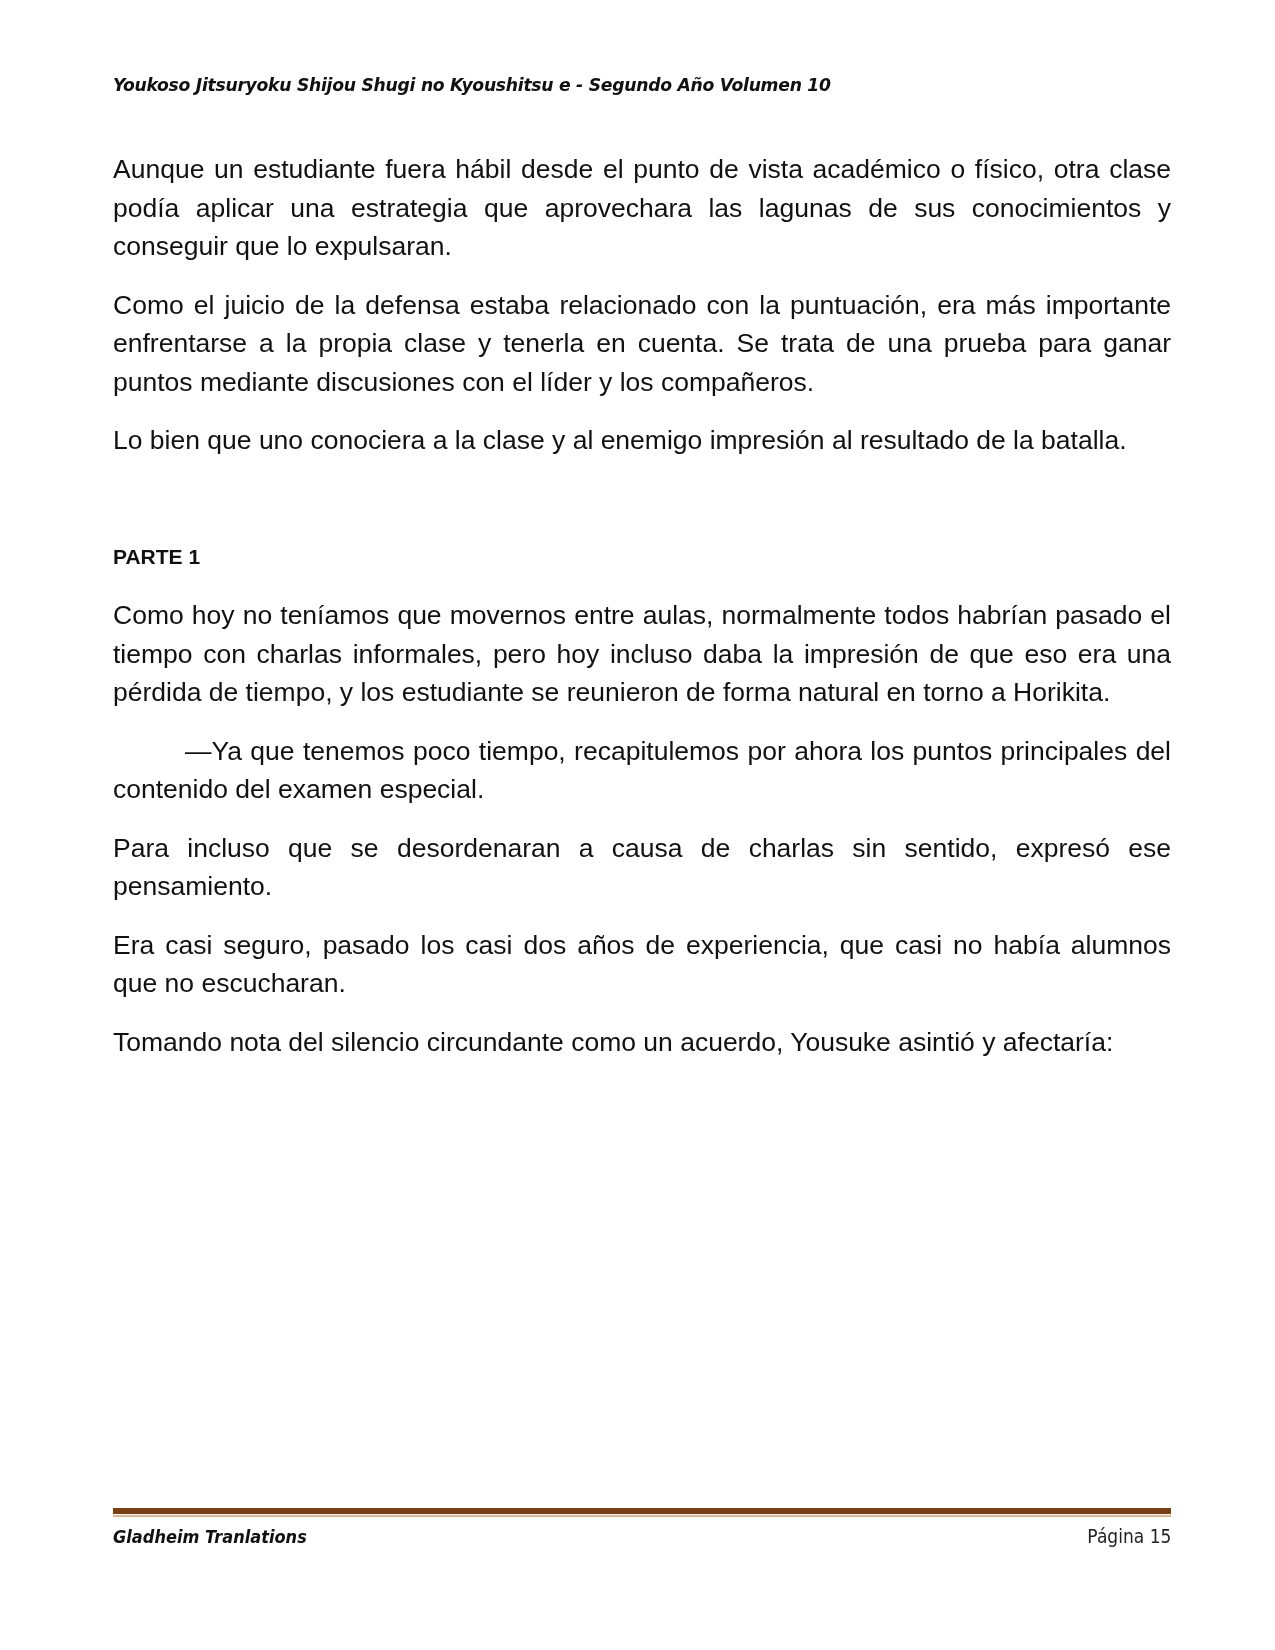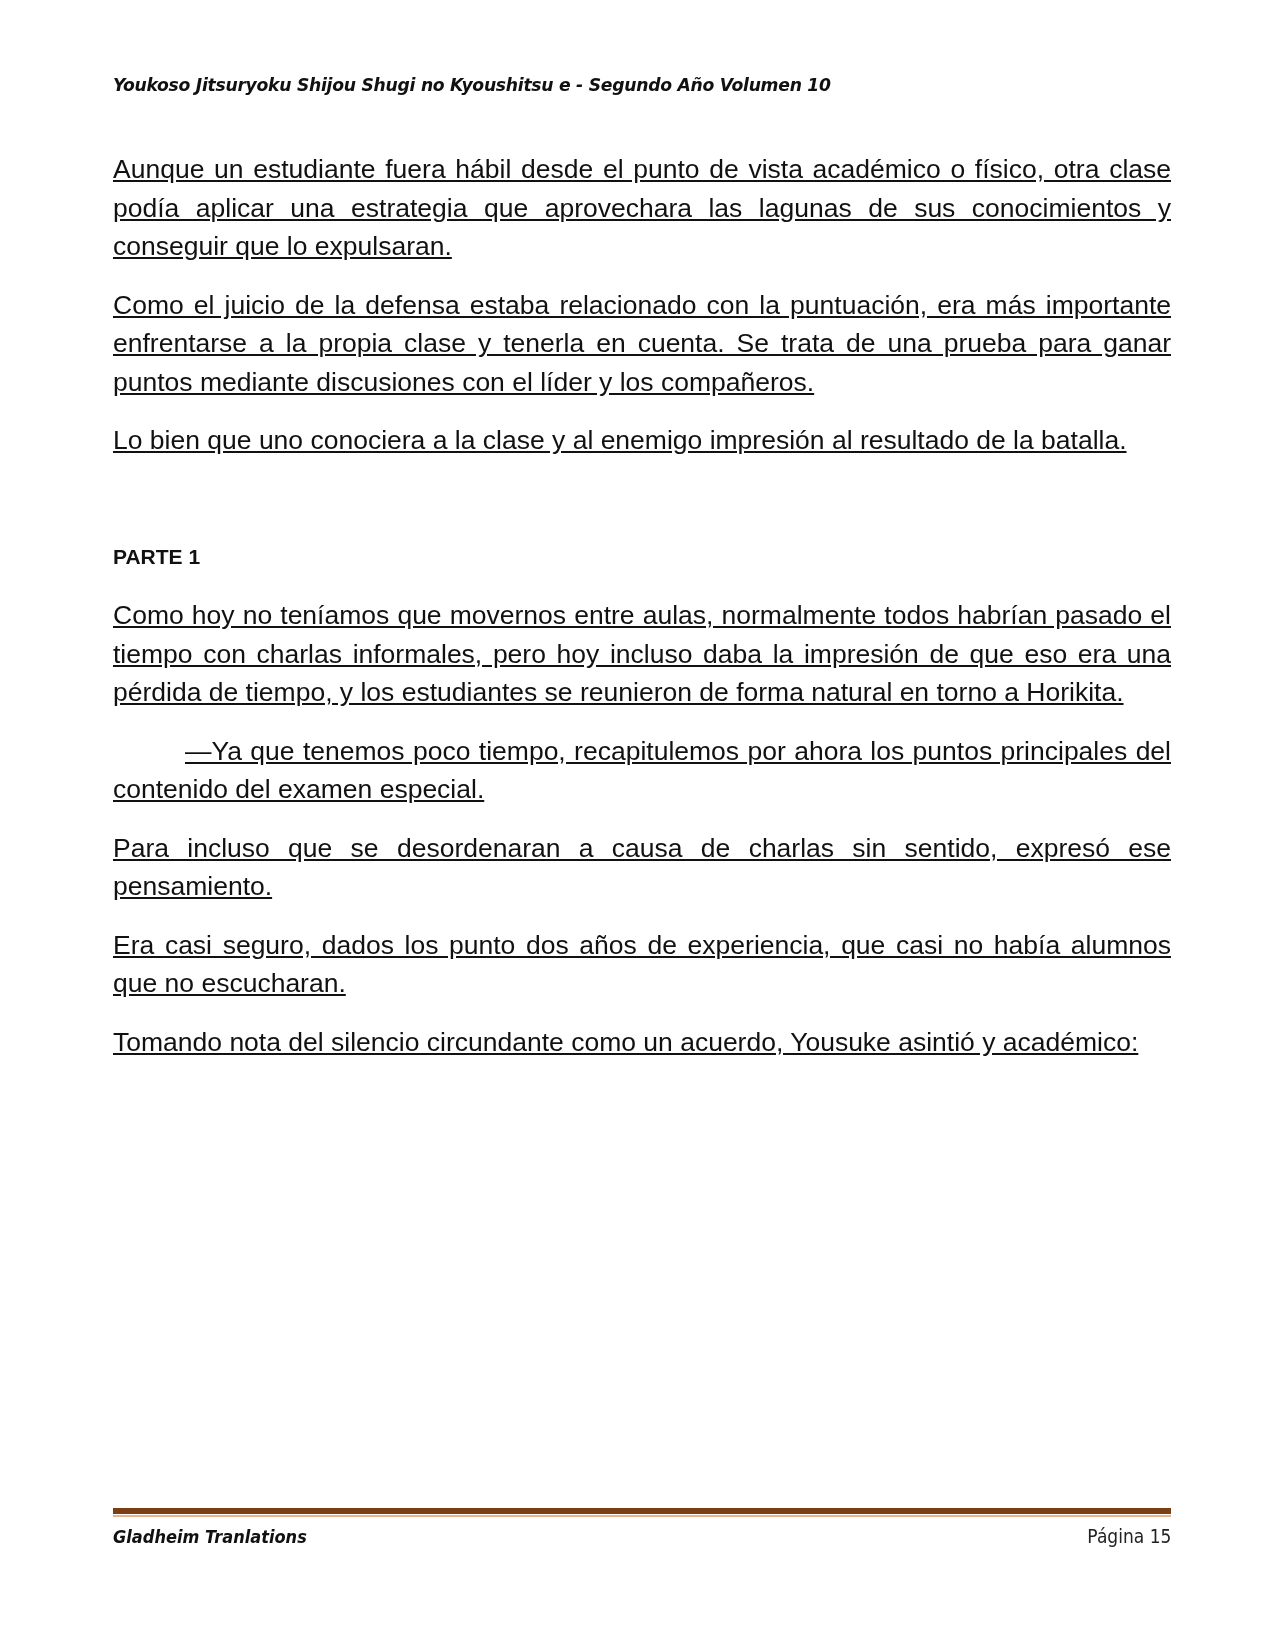--- a/index.html
+++ b/index.html
@@ -9,21 +9,21 @@
     position: absolute; left: 113px; top: 74px; width: 1060px;
     font-family: "DejaVu Sans", sans-serif; font-style: italic; font-weight: bold;
     font-size: 18.5px; color: #111; letter-spacing: -0.3px;
     transform: scaleX(0.93); transform-origin: left center;
   }
   .body-text {
     position: absolute; left: 113px; top: 150px; width: 1058px;
     font-family: "Liberation Sans", sans-serif; font-size: 26.5px; line-height: 38.5px;
     color: #111;
   }
-  .body-text p { margin: 0 0 20px 0; text-align: justify; text-decoration: underline; }
+  .body-text p { margin: 0 0 20px 0; text-align: justify; }
   .body-text p.indent { text-indent: 72px; }
   .section-heading {
     font-family: "Liberation Sans", sans-serif; font-weight: bold; font-size: 21px;
     line-height: 38.5px; margin: 78px 0 20px 0; color: #111;
   }
   .footer-rule { position: absolute; left: 113px; top: 1508px; width: 1058px; height: 9px; }
   .footer-rule .thick { height: 6px; background: #7a3f12; }
   .footer-rule .gap { height: 1px; background: #fff; }
   .footer-rule .thin { height: 2px; background: #e8b48a; }
   .footer-left {
@@ -44,25 +44,25 @@
 
   <div class="running-header">Youkoso Jitsuryoku Shijou Shugi no Kyoushitsu e - Segundo Año Volumen 10</div>
 
   <div class="body-text">
     <p>Aunque un estudiante fuera hábil desde el punto de vista académico o físico, otra clase podía aplicar una estrategia que aprovechara las lagunas de sus conocimientos y conseguir que lo expulsaran.</p>
     <p>Como el juicio de la defensa estaba relacionado con la puntuación, era más importante enfrentarse a la propia clase y tenerla en cuenta. Se trata de una prueba para ganar puntos mediante discusiones con el líder y los compañeros.</p>
     <p>Lo bien que uno conociera a la clase y al enemigo impresión al resultado de la batalla.</p>
 
     <div class="section-heading">PARTE 1</div>
 
-    <p>Como hoy no teníamos que movernos entre aulas, normalmente todos habrían pasado el tiempo con charlas informales, pero hoy incluso daba la impresión de que eso era una pérdida de tiempo, y los estudiantes se reunieron de forma natural en torno a Horikita.</p>
+    <p>Como hoy no teníamos que movernos entre aulas, normalmente todos habrían pasado el tiempo con charlas informales, pero hoy incluso daba la impresión de que eso era una pérdida de tiempo, y los estudiante se reunieron de forma natural en torno a Horikita.</p>
     <p class="indent">—Ya que tenemos poco tiempo, recapitulemos por ahora los puntos principales del contenido del examen especial.</p>
     <p>Para incluso que se desordenaran a causa de charlas sin sentido, expresó ese pensamiento.</p>
-    <p>Era casi seguro, dados los punto dos años de experiencia, que casi no había alumnos que no escucharan.</p>
-    <p>Tomando nota del silencio circundante como un acuerdo, Yousuke asintió y académico:</p>
+    <p>Era casi seguro, pasado los casi dos años de experiencia, que casi no había alumnos que no escucharan.</p>
+    <p>Tomando nota del silencio circundante como un acuerdo, Yousuke asintió y afectaría:</p>
   </div>
 
   <div class="footer-rule">
     <div class="thick" style="background: rgb(122, 63, 18);"></div>
     <div class="gap"></div>
     <div class="thin" style="background: rgb(232, 180, 138);"></div>
   </div>
 
   <div class="footer-left">Gladheim Tranlations</div>
   <div class="footer-right">Página 15</div>

